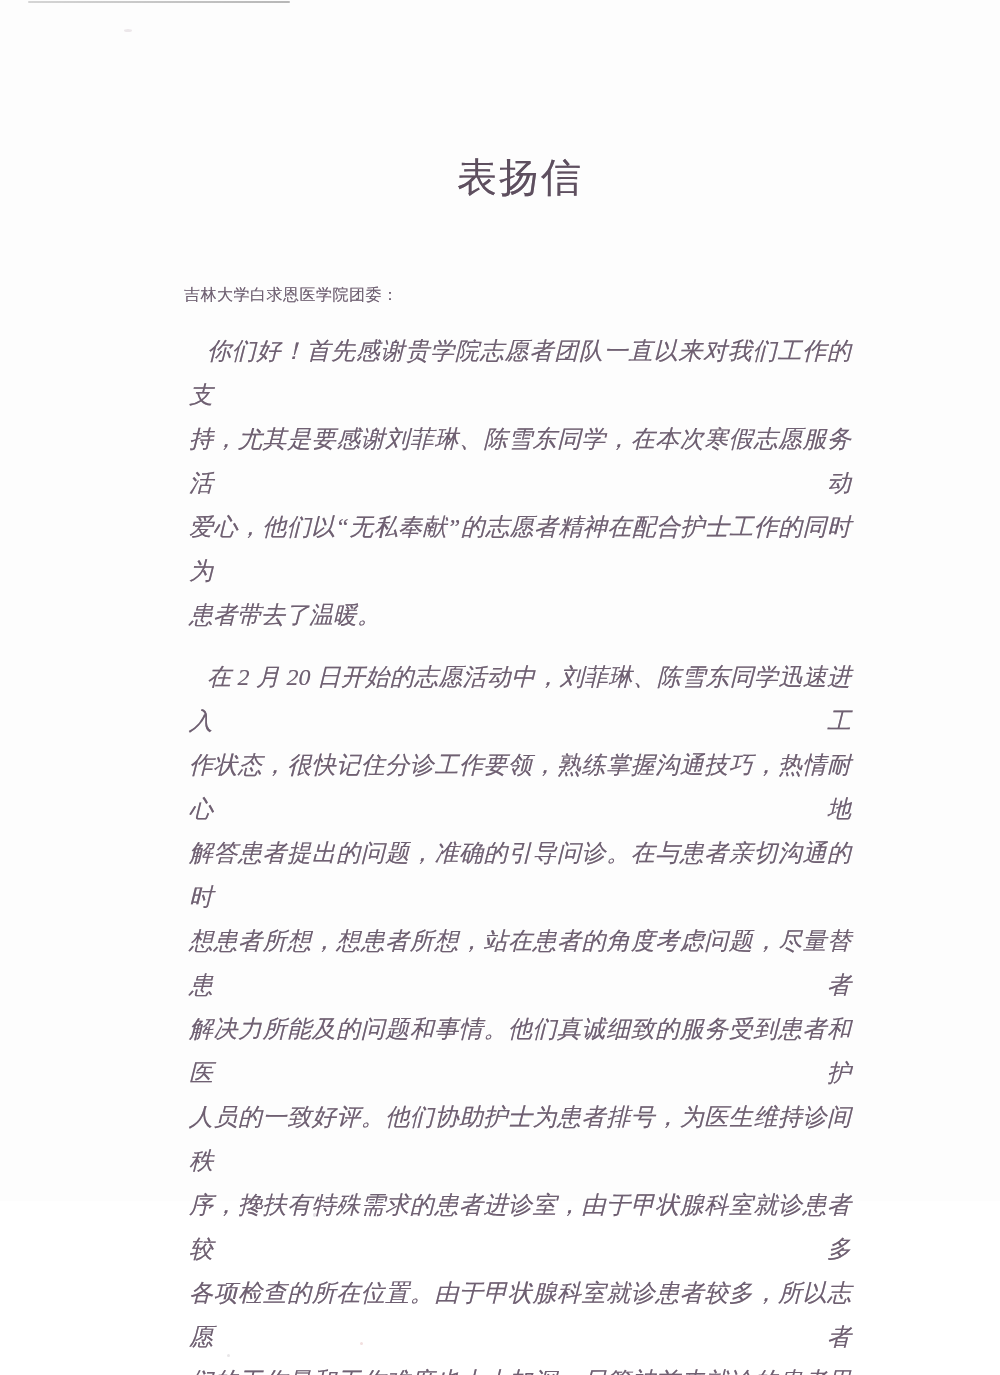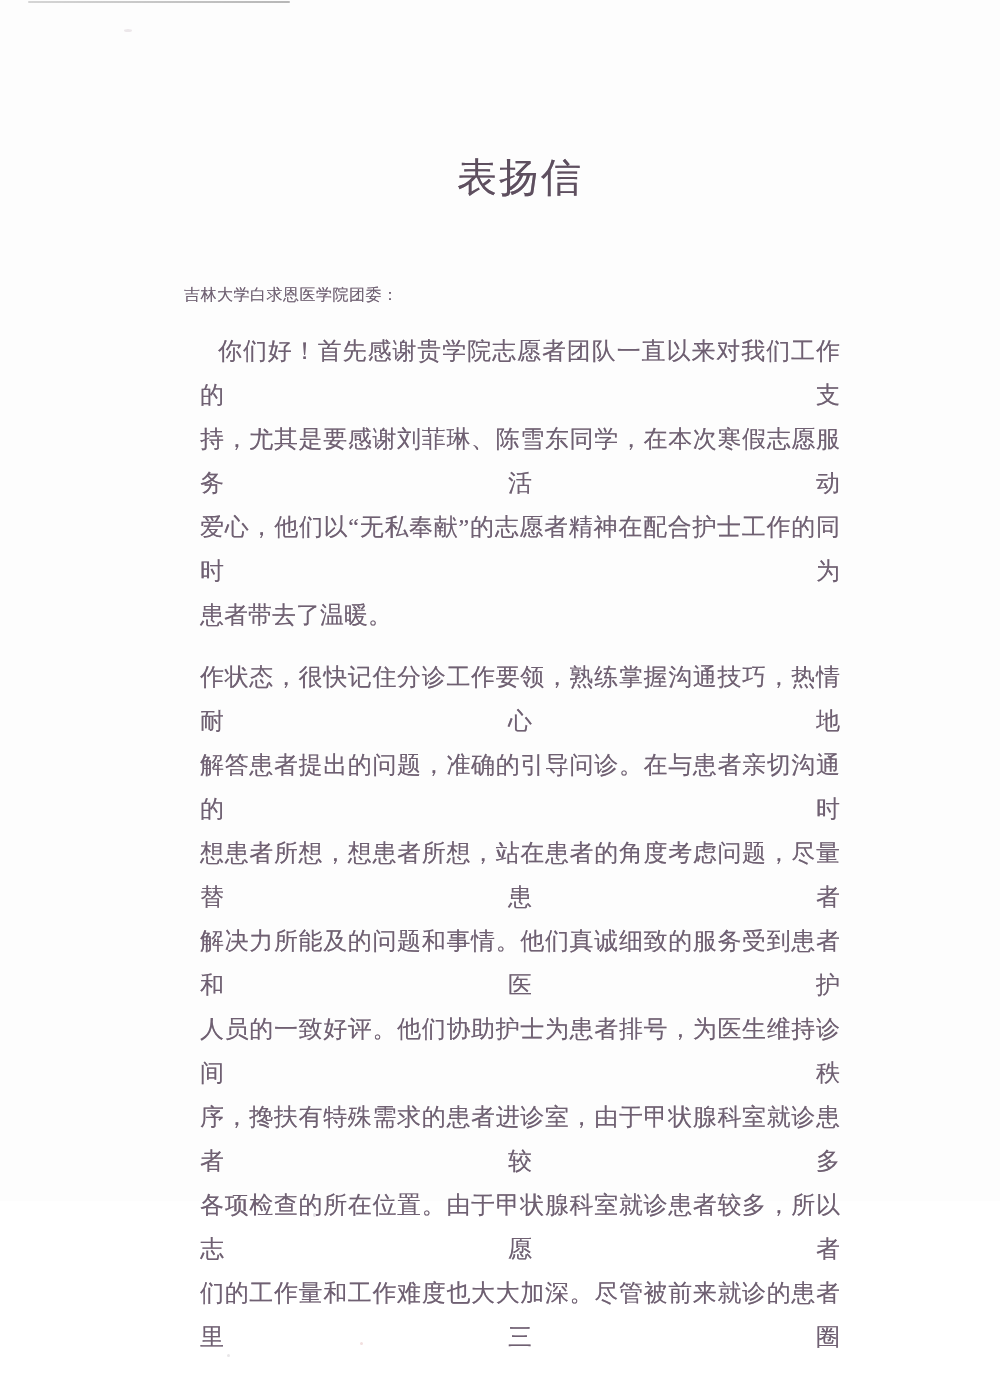--- a/index.html
+++ b/index.html
@@ -56,21 +56,21 @@
     text-shadow: 0 0 0.6px rgba(94,79,95,.55);
   }
   .salutation {
     margin-top: 75px;
     font-size: 16px;
     line-height: 44px;
     letter-spacing: 0.5px;
     color: #6f6072;
     text-shadow: 0 0 0.5px rgba(111,96,114,.5);
   }
-  .paragraph { margin: 16px; }
+  .paragraph { margin: 5px; font-style: italic; }
   .para-1 { margin-top: 12px; }
   .para-2 { margin-top: 18px; }
   .line {
     font-size: 24px;
     line-height: 44px;
     color: #6f6072;
     text-shadow: 0 0 0.5px rgba(111,96,114,.5);
     text-align: justify;
     text-align-last: justify;
     text-justify: inter-character;
@@ -101,20 +101,21 @@
     <div class="salutation">吉林大学白求恩医学院团委：</div>
 
     <div class="paragraph para-1">
       <div class="line indent">你们好！首先感谢贵学院志愿者团队一直以来对我们工作的支</div>
       <div class="line">持，尤其是要感谢刘菲琳、陈雪东同学，在本次寒假志愿服务活动</div>
       <div class="line">爱心，他们以“无私奉献”的志愿者精神在配合护士工作的同时为</div>
       <div class="line short">患者带去了温暖。</div>
     </div>
 
     <div class="paragraph para-2">
+      <div class="line indent">在 2 月 20 日开始的志愿活动中，刘菲琳、陈雪东同学迅速进入工</div>
       <div class="line">作状态，很快记住分诊工作要领，熟练掌握沟通技巧，热情耐心地</div>
       <div class="line">解答患者提出的问题，准确的引导问诊。在与患者亲切沟通的时</div>
       <div class="line">想患者所想，想患者所想，站在患者的角度考虑问题，尽量替患者</div>
       <div class="line">解决力所能及的问题和事情。他们真诚细致的服务受到患者和医护</div>
       <div class="line">人员的一致好评。他们协助护士为患者排号，为医生维持诊间秩</div>
       <div class="line">序，搀扶有特殊需求的患者进诊室，由于甲状腺科室就诊患者较多</div>
       <div class="line">各项检查的所在位置。由于甲状腺科室就诊患者较多，所以志愿者</div>
       <div class="line">们的工作量和工作难度也大大加深。尽管被前来就诊的患者里三圈</div>
 
     </div>

